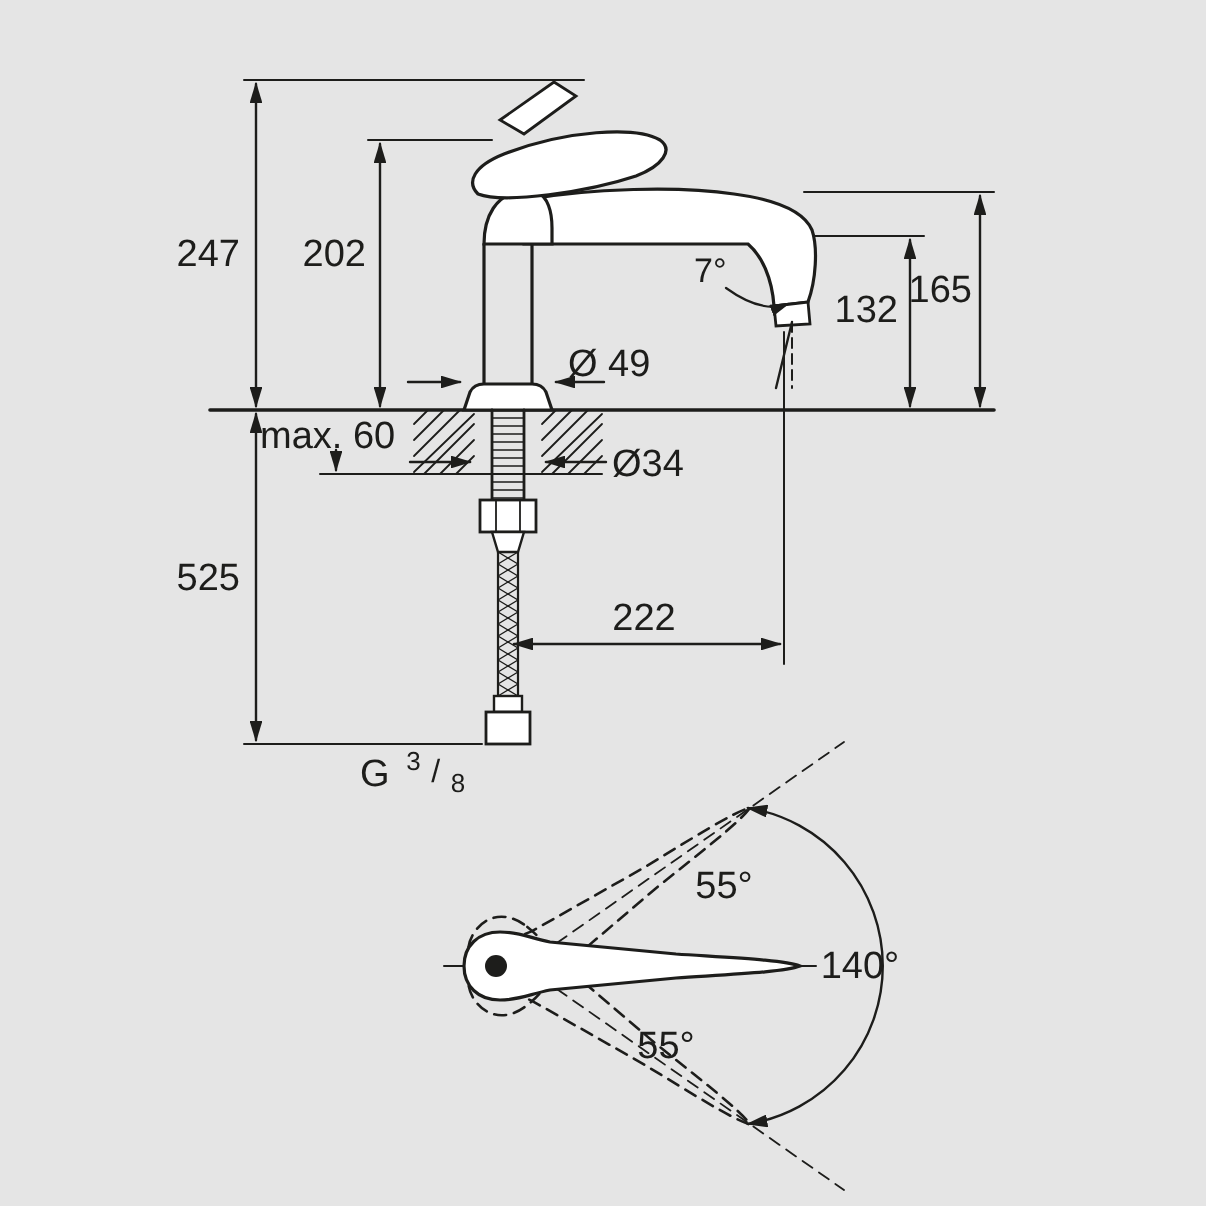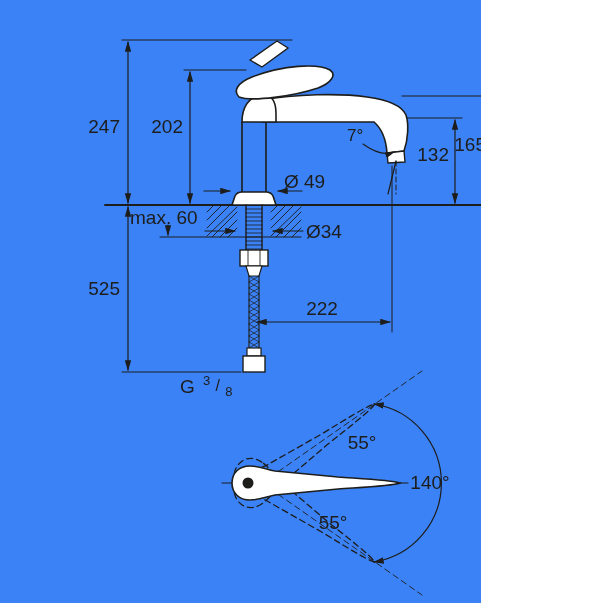--- a/index.html
+++ b/index.html
@@ -1,16 +1,16 @@
 <!DOCTYPE html>
 <html><head>
 <meta charset="utf-8">
 <style>
   html,body{margin:0;padding:0;background:#ffffff;}
-  .canvas{position:relative;width:481px;height:603px;background:#3b82f6;overflow:hidden;}
+  .canvas{position:relative;width:603px;height:603px;background:#e5e5e5;overflow:hidden;}
   svg{display:block;}
   .dim-text{font-family:"Liberation Sans", sans-serif;font-size:19px;fill:#1d1d1b;}
   .dim-text-sm{font-family:"Liberation Sans", sans-serif;font-size:17px;fill:#1d1d1b;}
 </style>
 </head>
 <body>
 
 <div class="canvas">
 <svg width="603" height="603" viewBox="0 0 603 603" xmlns="http://www.w3.org/2000/svg">
   <defs>

